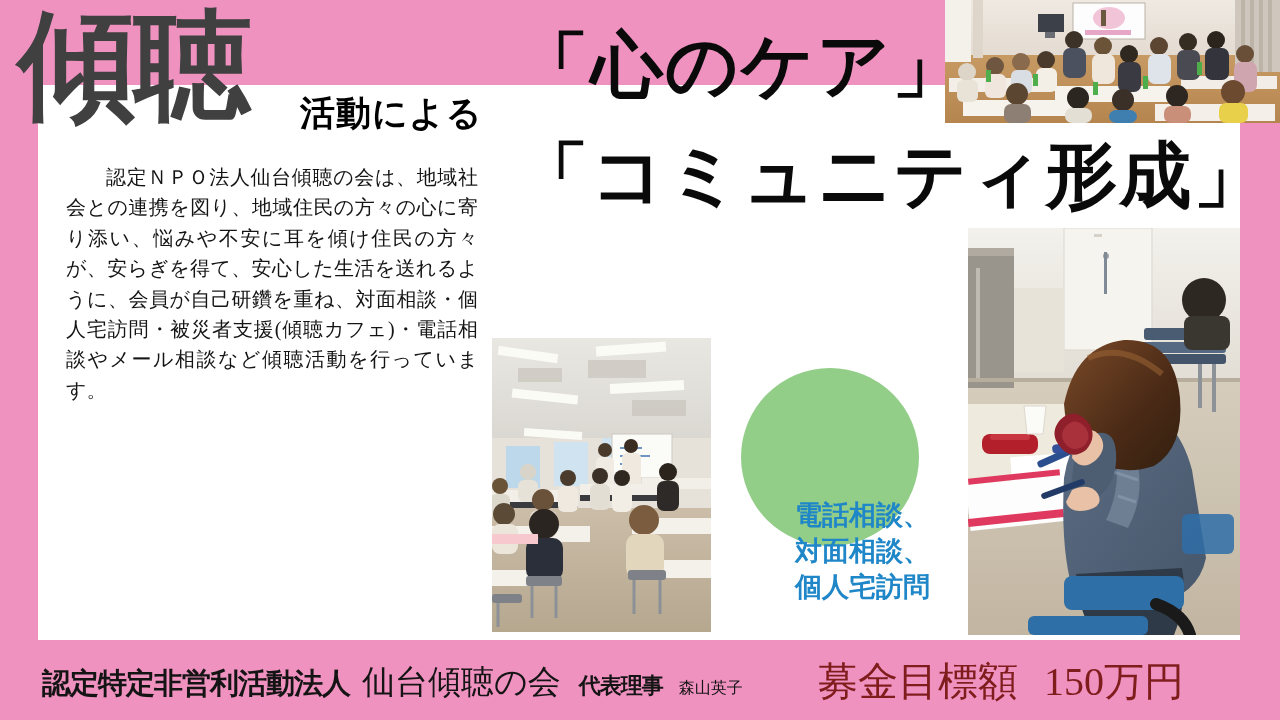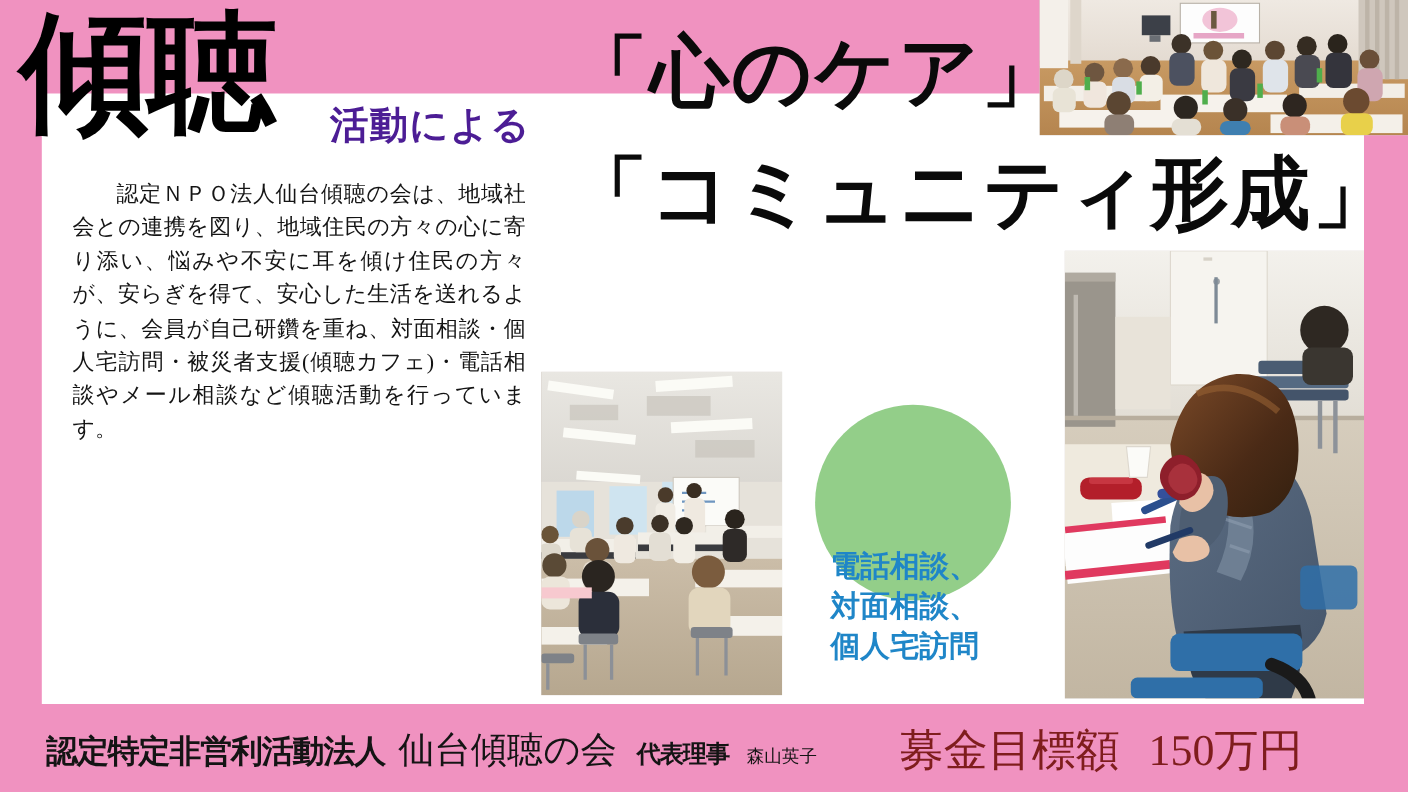--- a/index.html
+++ b/index.html
@@ -13,27 +13,27 @@
 
   
   .white-panel{
     position:absolute;left:38px;top:85px;width:1202px;height:555px;
     background:#ffffff;
   }
 
   
   .title-main{
     position:absolute;left:18px;top:8px;
-    font-size:118px;line-height:1;font-weight:700;color:#000000;
+    font-size:118px;line-height:1;font-weight:700;color:#404040;
     font-family:"Liberation Serif","DejaVu Serif",serif;
     letter-spacing:-2px;white-space:nowrap;z-index:6;
   }
   .title-sub{
     position:absolute;left:300px;top:96px;
-    font-size:35px;line-height:1;font-weight:700;color:#4c1d95;
+    font-size:35px;line-height:1;font-weight:700;color:#000000;
     font-family:"Liberation Serif","DejaVu Serif",serif;
     white-space:nowrap;z-index:6;letter-spacing:1px;
   }
 
   
   .slogan{
     position:absolute;z-index:6;color:#0a0a0a;font-weight:700;
     font-family:"Liberation Serif","DejaVu Serif",serif;
     white-space:nowrap;line-height:1;letter-spacing:2px;
   }
@@ -63,21 +63,21 @@
 
   
   .green-circle{
     position:absolute;left:741px;top:368px;width:178px;height:178px;
     background:#93ce89;border-radius:50%;z-index:5;
   }
   .circle-text{
     position:absolute;left:755px;top:498px;width:215px;z-index:7;
     color:#1f86c8;font-size:27px;line-height:1.33;font-weight:700;
     font-family:"Liberation Sans","DejaVu Sans",sans-serif;
-    text-align:left;
+    text-align:center;
   }
   .circle-text div{white-space:nowrap;}
 
   
   .footer-left{
     position:absolute;left:42px;top:660px;z-index:8;
     color:#141414;white-space:nowrap;
     font-family:"Liberation Sans","DejaVu Sans",sans-serif;
   }
   .fl-a{font-size:29px;font-weight:700;letter-spacing:-1px;}

